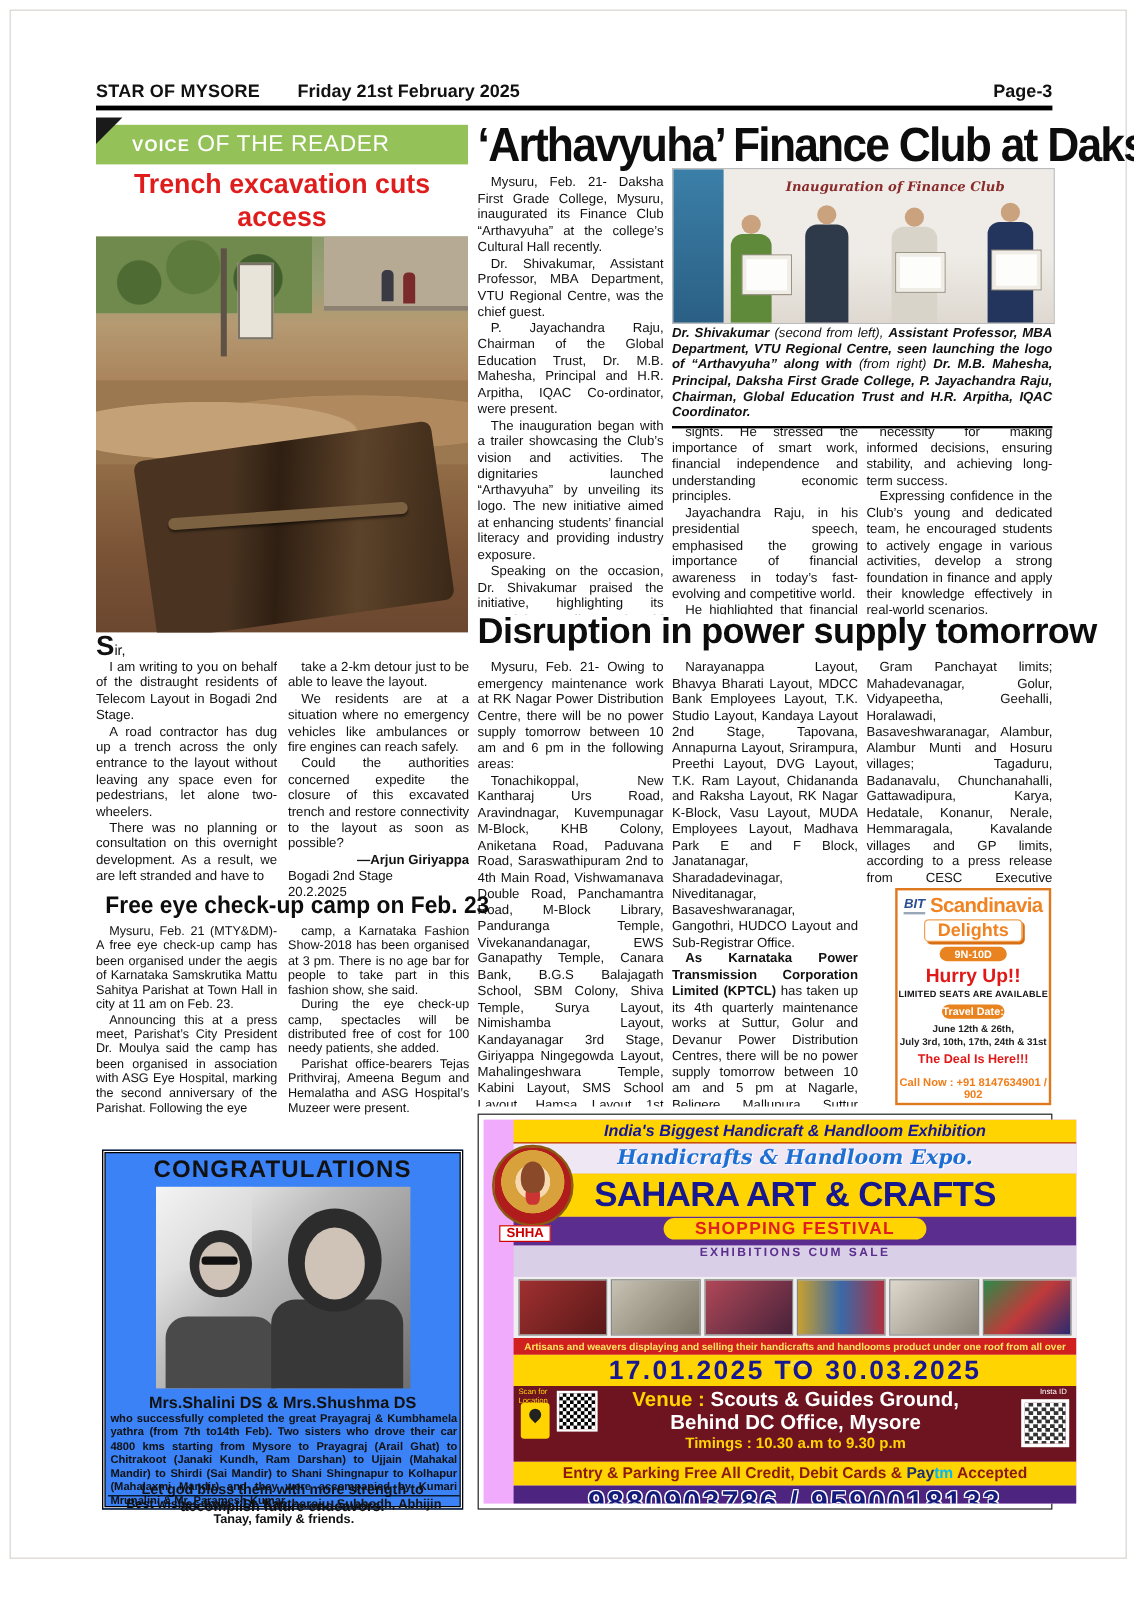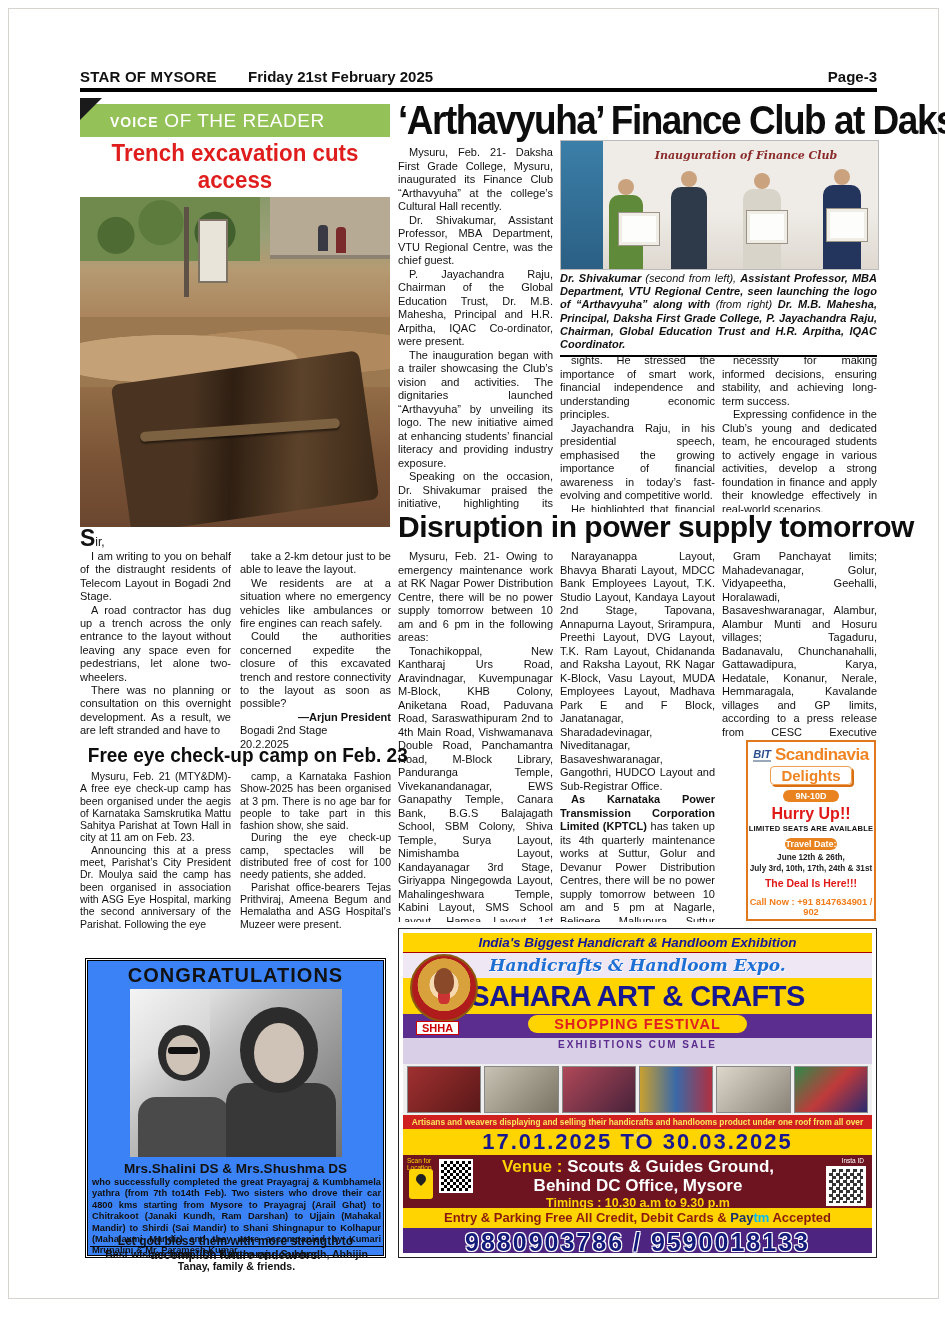--- a/index.html
+++ b/index.html
@@ -100,21 +100,21 @@
   .scand .tdate{display:inline-block;background:#e8831f;color:#fff;font-weight:bold;font-size:9px;
       border-radius:7px;padding:1px 0;margin-top:1px;}
   .scand .dates{font-weight:bold;font-size:8.2px;color:#222;line-height:10.5px;margin-top:2px;}
   .scand .deal{color:#e01818;font-weight:bold;font-size:10.5px;margin-top:3px;}
   .scand .call{color:#f07d1a;font-weight:bold;font-size:9.3px;margin-top:8px;}
   .scand .web{background:#e8831f;color:#fff;font-size:7.5px;font-weight:bold;margin-top:3px;padding:2px 0;}
 
   
   .sahara{position:absolute;left:398px;top:928px;width:479px;height:330px;background:#fff;
       border:1.5px solid #222;box-sizing:border-box;padding:4px;}
-  .sah-in{position:relative;width:100%;height:100%;background:#f0abfc;overflow:hidden;}
+  .sah-in{position:relative;width:100%;height:100%;background:#f0abfc;overflow:hidden;padding-left:25px;}
   .sah-strip1{background:#ffd400;color:#15159c;font-weight:bold;font-style:italic;font-size:13.5px;
       text-align:center;height:19px;line-height:19px;border-bottom:1px solid #a00;}
   .sah-script{background:#efe7f4;text-align:center;height:25px;line-height:25px;
       font-family:"DejaVu Serif",serif;font-style:italic;font-weight:bold;font-size:17px;color:#1d6fd4;
       text-shadow:1px 1px 0 #fff;}
   .sah-title{background:#ffd400;text-align:center;height:36px;line-height:36px;
       font-weight:bold;font-size:29px;color:#17178f;letter-spacing:-.5px;transform-origin:center;}
   .sah-fest{background:#5b2d8e;height:24px;text-align:center;}
   .sah-fest span{display:inline-block;background:#ffd400;color:#e02020;font-weight:bold;font-size:14.5px;
       border-radius:12px;padding:1px 26px;margin-top:1px;letter-spacing:1px;}
@@ -126,21 +126,21 @@
   .sah-logo::after{content:"";position:absolute;left:22px;top:12px;width:20px;height:26px;border-radius:50% 50% 40% 40%;
       background:#8a4a2a;box-shadow:0 14px 0 -4px #c33;}
   .sah-shha{position:absolute;left:13px;top:88px;background:#fff;color:#c00;font-weight:bold;font-size:11px;
       padding:0 5px;border:1px solid #c00;z-index:3;}
   .sah-photos{display:flex;gap:3px;height:47px;padding:2px 4px;background:#efefef;}
   .sah-photos div{flex:1;border:1px solid #888;}
   .sah-red{background:#cf1f1f;color:#ffe65e;font-weight:bold;font-size:8.3px;text-align:center;
       height:14px;line-height:14px;}
   .sah-dates{background:#ffd400;color:#17178f;font-weight:bold;font-size:22px;text-align:center;
       height:26px;line-height:26px;letter-spacing:2px;}
-  .sah-venue{position:relative;background:#6e1420;height:53px;color:#fff;}
+  .sah-venue{position:relative;background:#6e1420;height:63px;color:#fff;}
   .sah-venue .v1{position:absolute;left:85px;top:2px;width:300px;text-align:center;font-weight:bold;font-size:17px;}
   .sah-venue .v1 .y{color:#ffd400;}
   .sah-venue .v2{position:absolute;left:85px;top:21px;width:300px;text-align:center;font-weight:bold;font-size:17px;}
   .sah-venue .v3{position:absolute;left:85px;top:41px;width:300px;text-align:center;font-weight:bold;font-size:12.5px;color:#ffd400;}
   .sah-venue .scanlbl{position:absolute;left:4px;top:2px;font-size:6.5px;color:#ffd400;line-height:7px;width:30px;}
   .sah-venue .qr1{position:absolute;left:36px;top:4px;width:30px;height:30px;background:
       repeating-conic-gradient(#000 0% 25%,#fff 0% 50%) 0 0/6px 6px;border:2px solid #fff;}
   .sah-venue .pinbox{position:absolute;left:6px;top:14px;width:24px;height:30px;background:#ffd400;border-radius:3px;}
   .sah-venue .pin{position:absolute;left:7px;top:5px;width:10px;height:10px;border-radius:50% 50% 50% 0;
       background:#222;transform:rotate(-45deg);}
@@ -206,32 +206,32 @@
   <div class="dropcap-line"><b>S</b><span>ir,</span></div>
   <div class="bodycol letter" style="left:80px;top:550px;width:151px;height:198px;">
       <p>I am writing to you on behalf of the distraught residents of Telecom Layout in Bogadi 2nd Stage.</p>
       <p>A road contractor has dug up a trench across the only entrance to the layout without leaving any space even for pedestrians, let alone two-wheelers.</p>
       <p>There was no planning or consultation on this overnight development. As a result, we are left stranded and have to</p>
     </div>
   <div class="bodycol letter" style="left:240px;top:550px;width:151px;height:198px;">
       <p>take a 2-km detour just to be able to leave the layout.</p>
       <p>We residents are at a situation where no emergency vehicles like ambulances or fire engines can reach safely.</p>
       <p>Could the authorities concerned expedite the closure of this excavated trench and restore connectivity to the layout as soon as possible?</p>
-    <p class="sig-name">—Arjun President</p>
+    <p class="sig-name">—Arjun Giriyappa</p>
     <p class="noindent">Bogadi 2nd Stage</p>
     <p class="noindent">20.2.2025</p>
   </div>
 
   <div class="big-head" style="left:80px;top:744px;width:311px;text-align:center;font-size:20px;transform:scaleX(.95);">Free eye check-up camp on Feb. 23</div>
   <div class="bodycol eyec" style="left:80px;top:770px;width:151px;height:160px;">
       <p>Mysuru, Feb. 21 (MTY&amp;DM)- A free eye check-up camp has been organised under the aegis of Karnataka Samskrutika Mattu Sahitya Parishat at Town Hall in city at 11 am on Feb. 23.</p>
       <p>Announcing this at a press meet, Parishat’s City President Dr. Moulya said the camp has been organised in association with ASG Eye Hospital, marking the second anniversary of the Parishat. Following the eye</p>
     </div>
   <div class="bodycol eyec" style="left:240px;top:770px;width:151px;height:160px;">
-      <p>camp, a Karnataka Fashion Show-2025 has been organised at 3 pm. There is no age bar for people to take part in this fashion show, she said.</p>
+      <p>camp, a Karnataka Fashion Show-2018 has been organised at 3 pm. There is no age bar for people to take part in this fashion show, she said.</p>
       <p>During the eye check-up camp, spectacles will be distributed free of cost for 100 needy patients, she added.</p>
       <p>Parishat office-bearers Tejas Prithviraj, Ameena Begum and Hemalatha and ASG Hospital’s Muzeer were present.</p>
     </div>
 
   <div class="congrats">
     <div class="title">CONGRATULATIONS</div>
     <div class="congrats-photo">
       <div class="win"></div>
       <div class="body1"></div>
       <div class="body2"></div>

